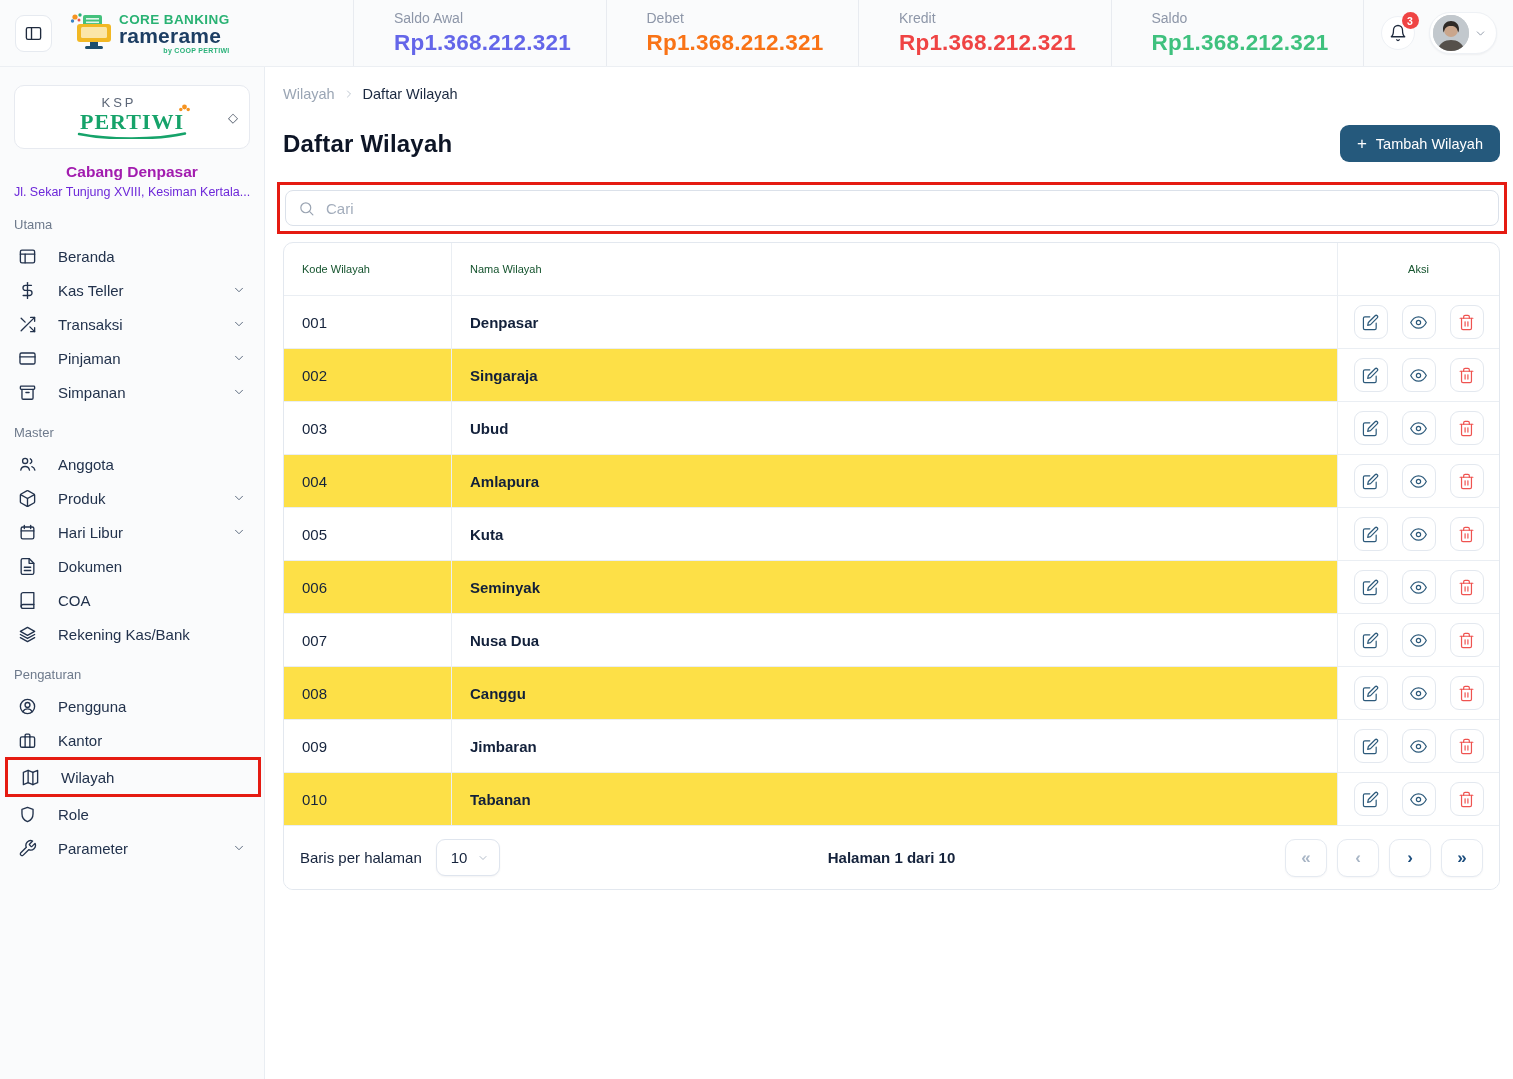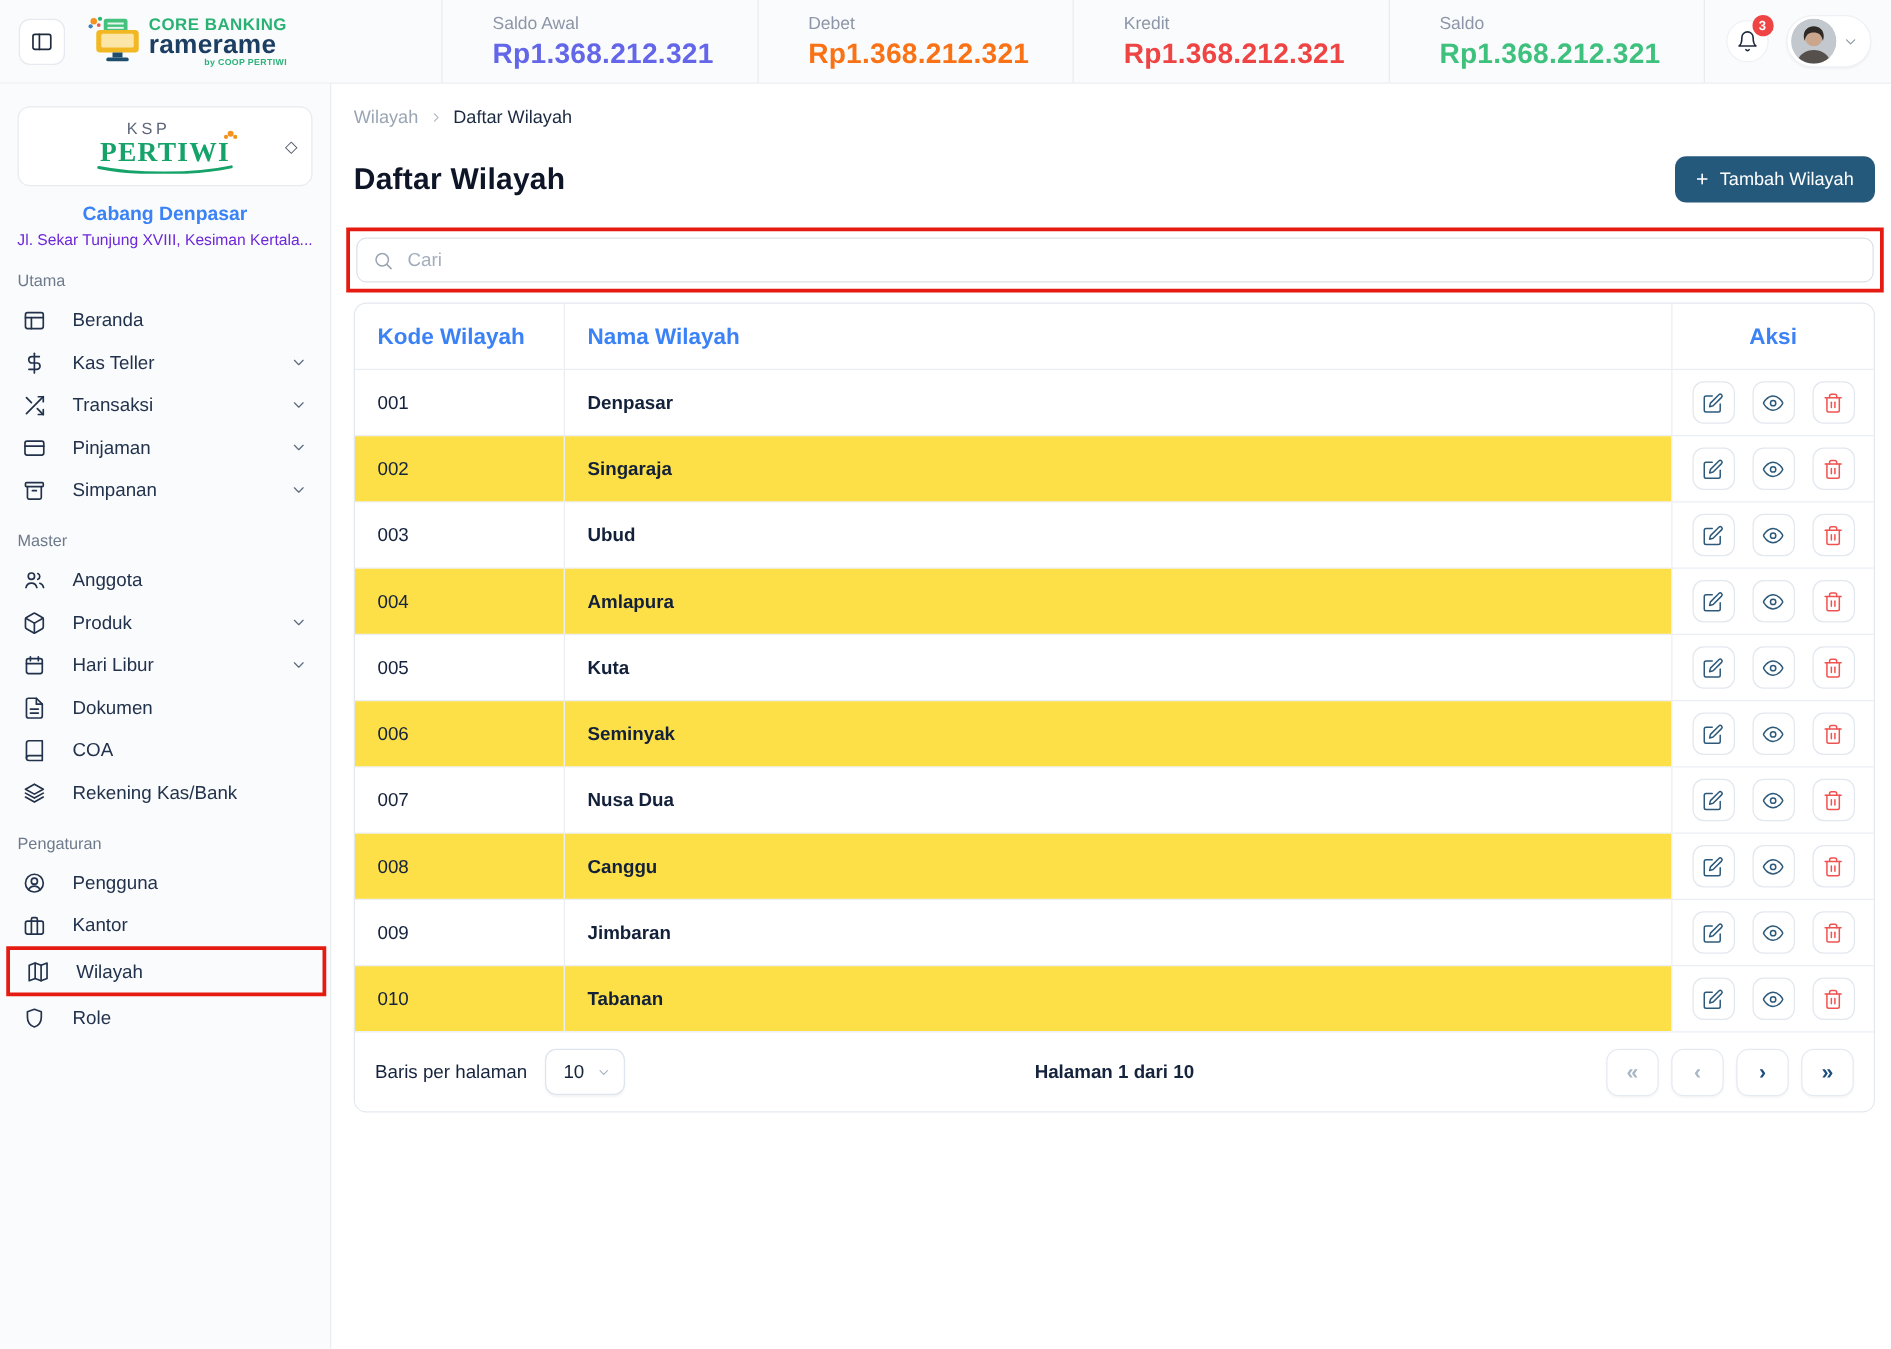--- a/index.html
+++ b/index.html
@@ -46,21 +46,21 @@
   
   .org-card { margin:0 14px; background:#fff; border:1px solid #e7eaf0; border-radius:10px; height:64px;
     display:flex; align-items:center; justify-content:center; position:relative; }
   .org-logo { text-align:center; line-height:1; position:relative; }
   .ksp-top { font-size:13px; font-weight:400; color:#5c6677; letter-spacing:3px; margin-bottom:2px; margin-right:26px; }
   .ksp-main { font-family:"Liberation Serif", serif; font-weight:700; font-size:22px; color:#16a36a; letter-spacing:1px; position:relative; }
   .ksp-flower { position:absolute; top:-7px; right:-3px; width:11px; height:9px; }
   .ksp-swoosh { width:110px; height:7px; margin:-1px auto 0; }
   .org-collapse { position:absolute; right:9px; top:50%; transform:translateY(-50%); color:#4b5565; font-size:13px; cursor:pointer;
     background:none; border:none; padding:2px; }
-  .branch-name { text-align:center; font-weight:700; font-size:15.5px; margin-top:14px; color:#3b82f6; }
+  .branch-name { text-align:center; font-weight:700; font-size:15.5px; margin-top:14px; color:#a21caf; }
   .branch-addr { text-align:center; font-size:12.5px; color:#6d28d9; margin-top:4px; padding:0 8px; white-space:nowrap; overflow:hidden; text-overflow:ellipsis; }
   .sidebar-nav { margin-top:18px; }
   .sec-label { font-size:13px; color:#6e7a8c; margin:16px 0 7px 14px; }
   .nav-item { height:34px; display:flex; align-items:center; gap:21px; padding:0 18px; font-size:15px; color:#22324c; cursor:pointer; }
   .nav-icon { width:19px; height:19px; color:#22324c; flex:none; }
   .nav-label { font-weight:500; white-space:nowrap; }
   .nav-chevron { margin-left:auto; width:14px; height:14px; color:#5d6b80; flex:none; }
   .nav-item.annotated { border:3px solid #e51b12; height:40px; margin:0 3px 0 5px; padding:0 15px 0 13px; }
 
   
@@ -76,21 +76,21 @@
   .search-annot { margin:20px -7px 0 -6px; border:3px solid #e51b12; padding:5px; }
   .search-box { background:#fff; border:1px solid #dbe1ea; border-radius:8px; height:36px; display:flex; align-items:center; gap:9px; padding:0 12px; }
   .search-icon { width:17px; height:17px; color:#9aa4b2; flex:none; }
   .search-input { border:none; outline:none; flex:1; font-size:15px; font-family:inherit; color:#0369a1; background:transparent; }
   .search-input::placeholder { color:#a3adbc; }
 
   
   .card { margin-top:8px; border:1px solid #e3e8ef; border-radius:10px; overflow:hidden; background:#fff; }
   .t-head, .t-row { display:grid; grid-template-columns:167px 1fr 162px; }
   .t-head { height:52px; }
-  .h-cell { display:flex; align-items:center; font-size:18px; color:#3b82f6; font-weight:700; padding-left:18px; }
+  .h-cell { display:flex; align-items:center; font-size:11px; color:#14532d; font-weight:400; padding-left:18px; }
   .h-cell + .h-cell { border-left:1px solid #eaeef3; }
   .h-aksi { justify-content:center; padding-left:0; }
   .t-row { height:53px; border-top:1px solid #eaeef3; }
   .cell { display:flex; align-items:center; padding-left:18px; font-size:15px; }
   .cell + .cell { border-left:1px solid #eaeef3; }
   .cell-kode { font-weight:500; color:#15233c; }
   .cell-nama { font-weight:600; color:#12203a; }
   .cell.striped { background:#fde047; }
   .cell-aksi { justify-content:center; padding-left:0; gap:14px; }
   .action-btn { width:34px; height:34px; border-radius:9px; border:1px solid #e3e8ef; background:#fff;
@@ -431,20 +431,33 @@
   <div class="nav-item">
     <span class="icon nav-icon">
                   <svg viewBox="0 0 24 24" fill="none" stroke="currentColor" stroke-width="1.7" stroke-linecap="round" stroke-linejoin="round">
                     <path d="M12 3 L19 5.5 V11 C19 16 16 19.5 12 21 C8 19.5 5 16 5 11 V5.5 Z"></path>
                   </svg>
                 </span>
     <span class="nav-label">Role</span>
 
   </div>
 
+  <div class="nav-item">
+    <span class="icon nav-icon">
+                  <svg viewBox="0 0 24 24" fill="none" stroke="currentColor" stroke-width="1.7" stroke-linecap="round" stroke-linejoin="round">
+                    <path d="M14.7 6.3a1 1 0 0 0 0 1.4l1.6 1.6a1 1 0 0 0 1.4 0l3.77-3.77a6 6 0 0 1-7.94 7.94l-6.91 6.91a2.12 2.12 0 0 1-3-3l6.91-6.91a6 6 0 0 1 7.94-7.94l-3.76 3.76z"></path>
+                  </svg>
+                </span>
+    <span class="nav-label">Parameter</span>
+    <span class="icon nav-chevron">
+                  <svg viewBox="0 0 24 24" fill="none" stroke="currentColor" stroke-width="1.7" stroke-linecap="round" stroke-linejoin="round">
+                    <polyline points="6 9 12 15 18 9"></polyline>
+                  </svg>
+                </span>
+  </div>
 </div>
   </div>
 </nav>
     </aside>
 
     <main class="main">
       <div class="breadcrumb">
         <span class="crumb-parent">Wilayah</span>
         <span class="icon crumb-sep">
             <svg viewBox="0 0 24 24" fill="none" stroke="currentColor" stroke-width="1.7" stroke-linecap="round" stroke-linejoin="round">

